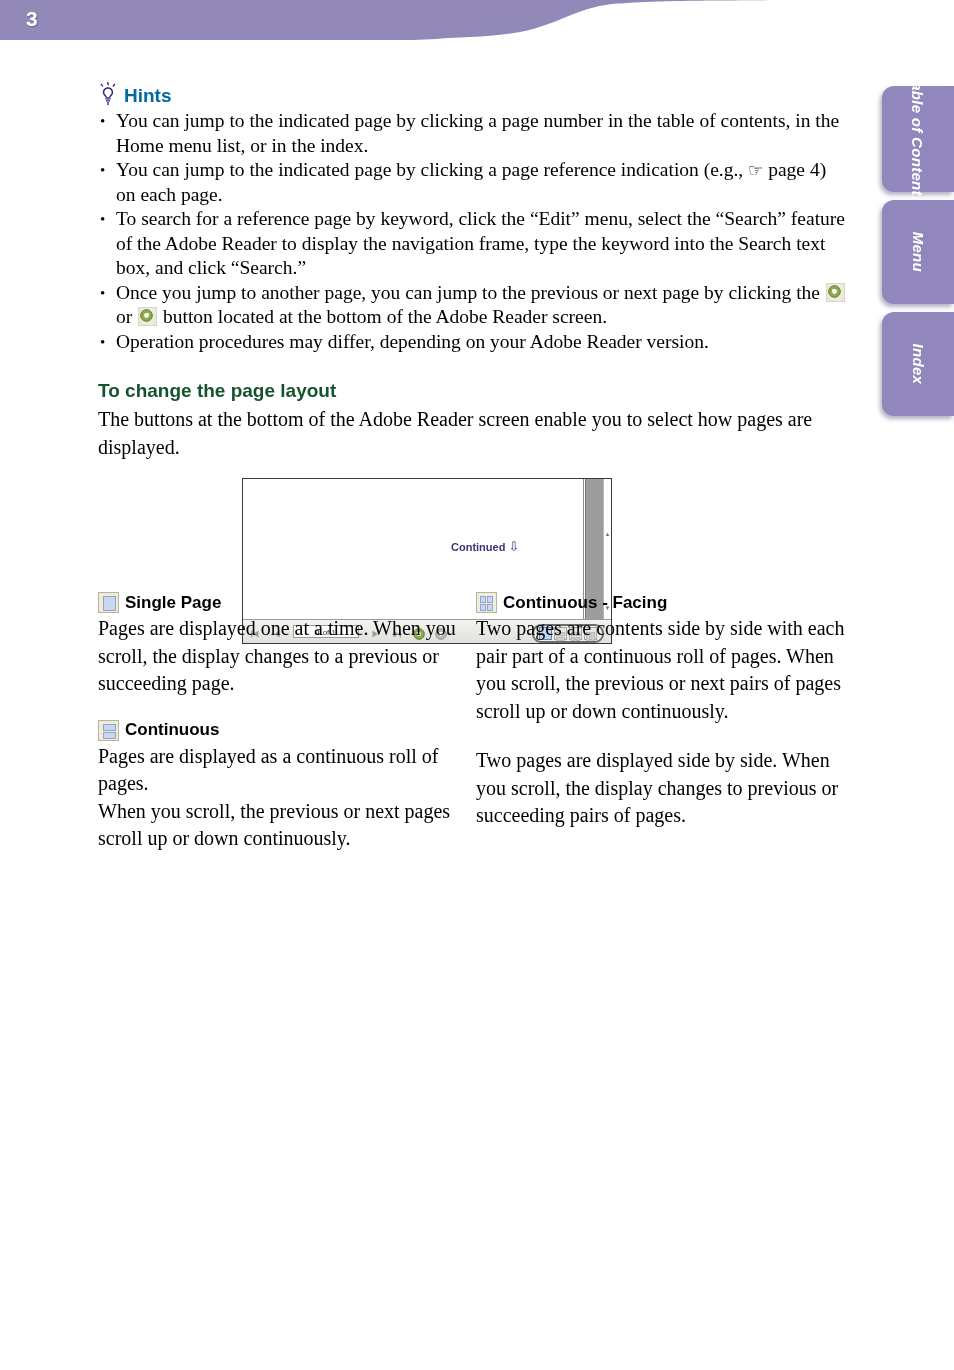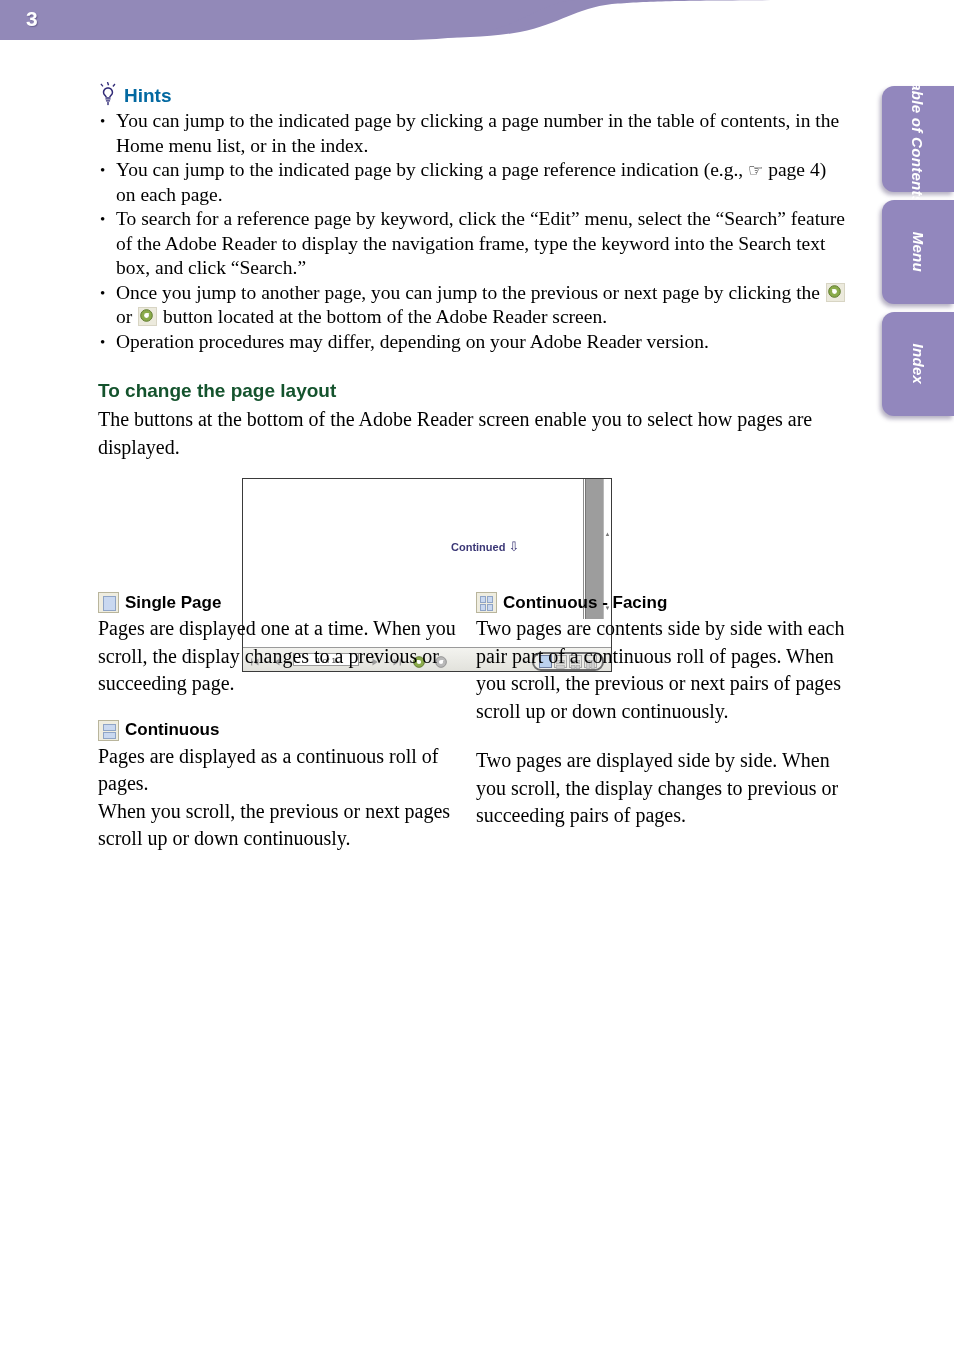--- a/index.html
+++ b/index.html
@@ -143,21 +143,21 @@
     line-height: 28px;
     width: 748px;
   }
 
   
   #reader-figure {
     position: absolute;
     left: 144px;
     top: 400px;
     width: 370px;
-    height: 194px;
+    height: 166px;
     background: #ffffff;
     border: 1px solid #3a3a3a;
     box-sizing: border-box;
     overflow: hidden;
   }
   #reader-page-area {
     position: absolute;
     left: 0; top: 0;
     width: 341px;
     height: 140px;

